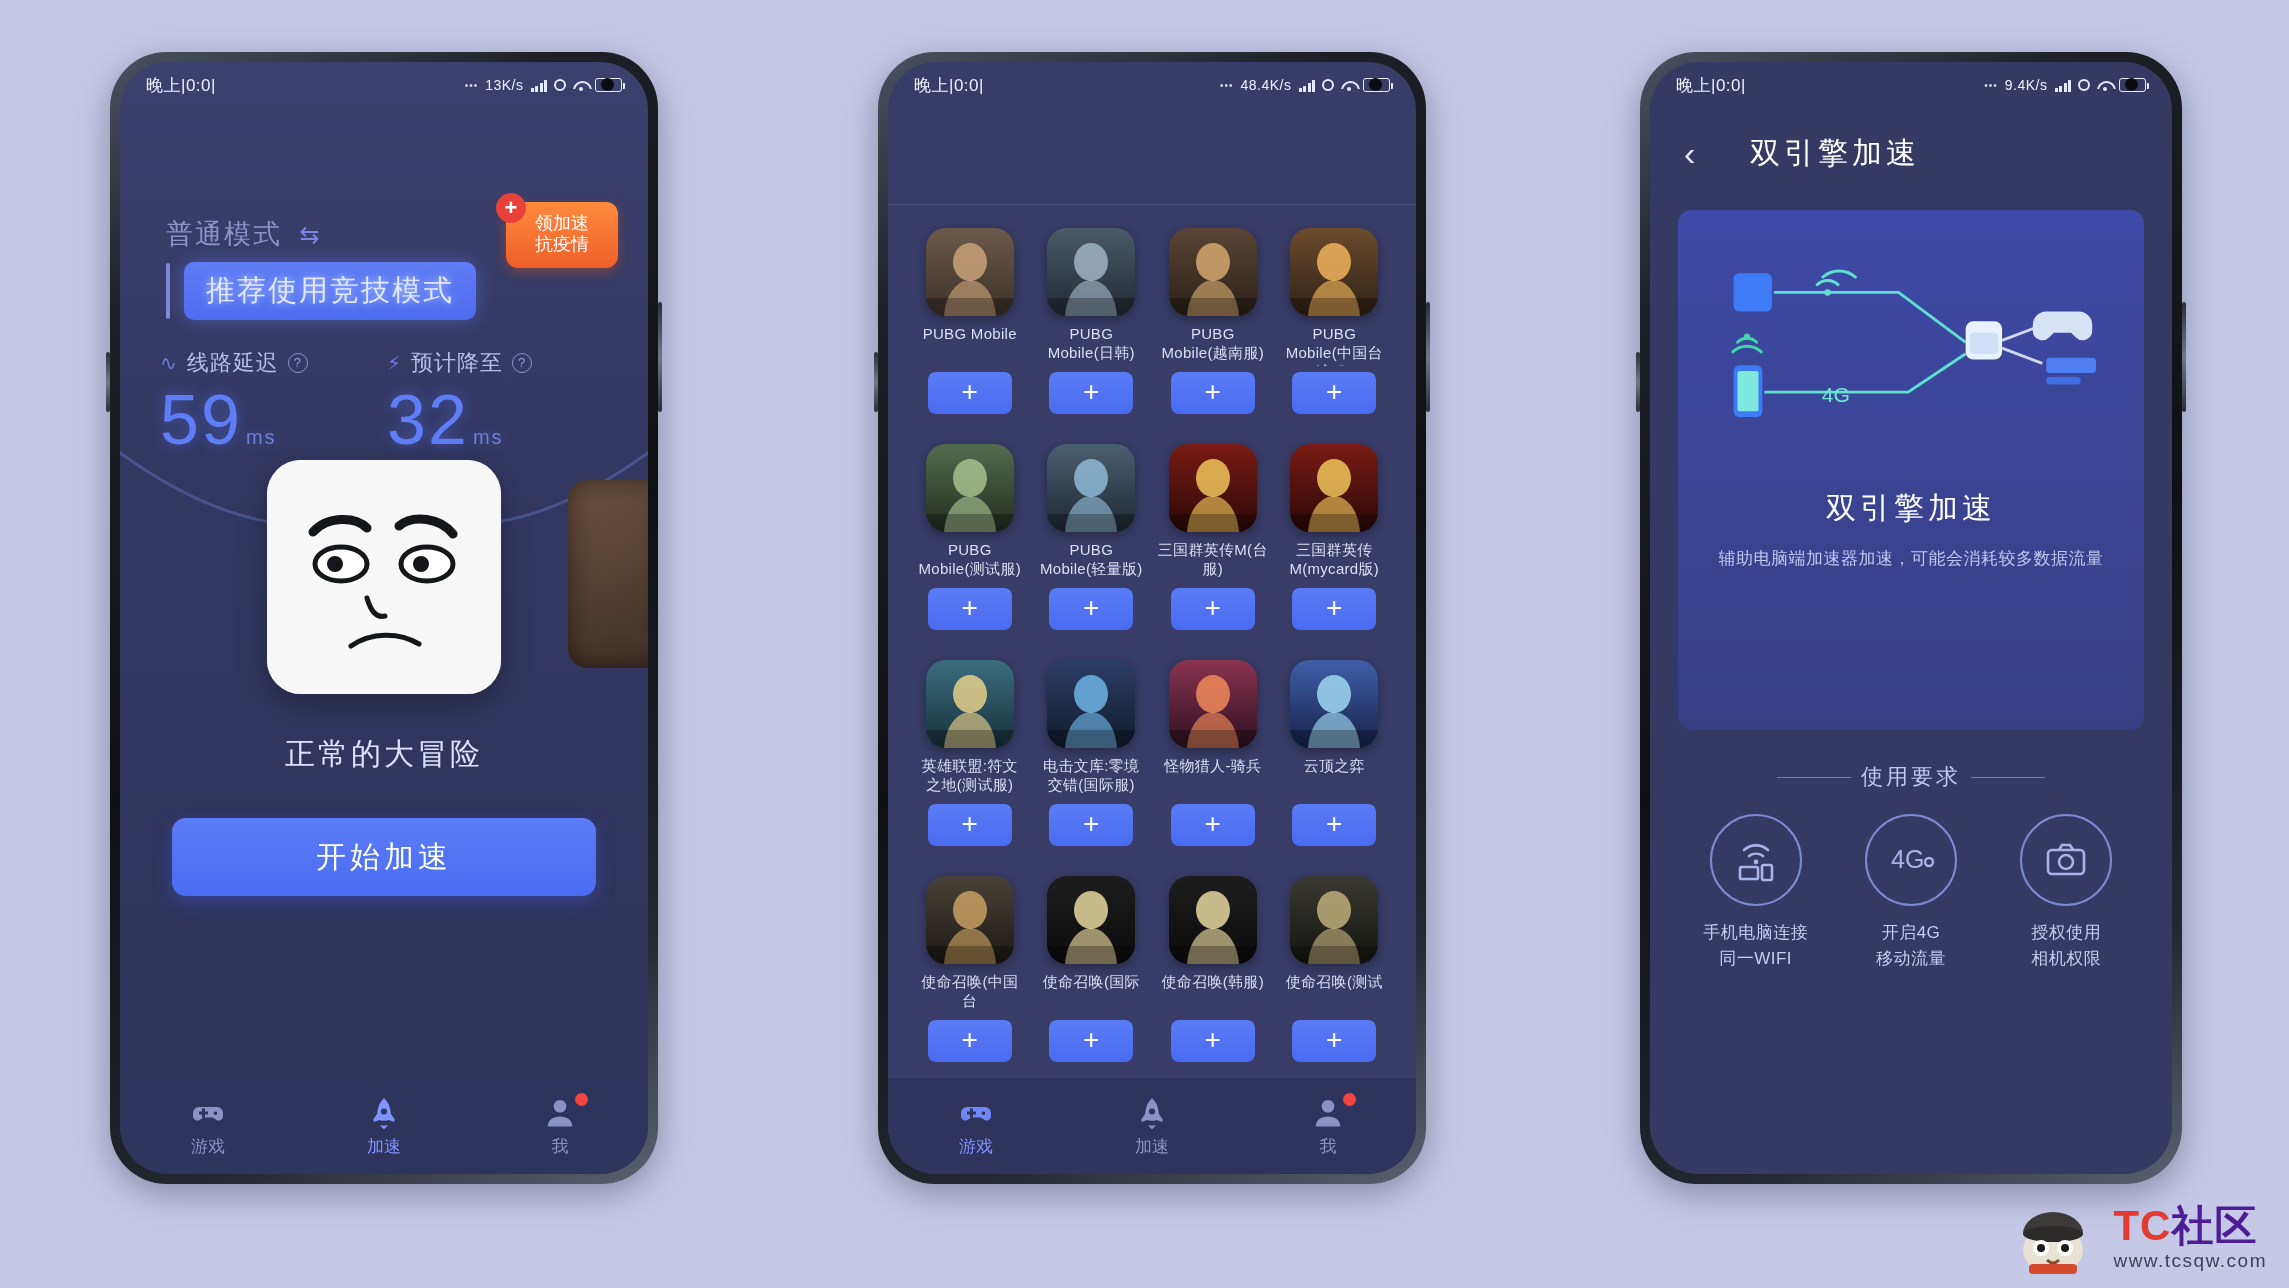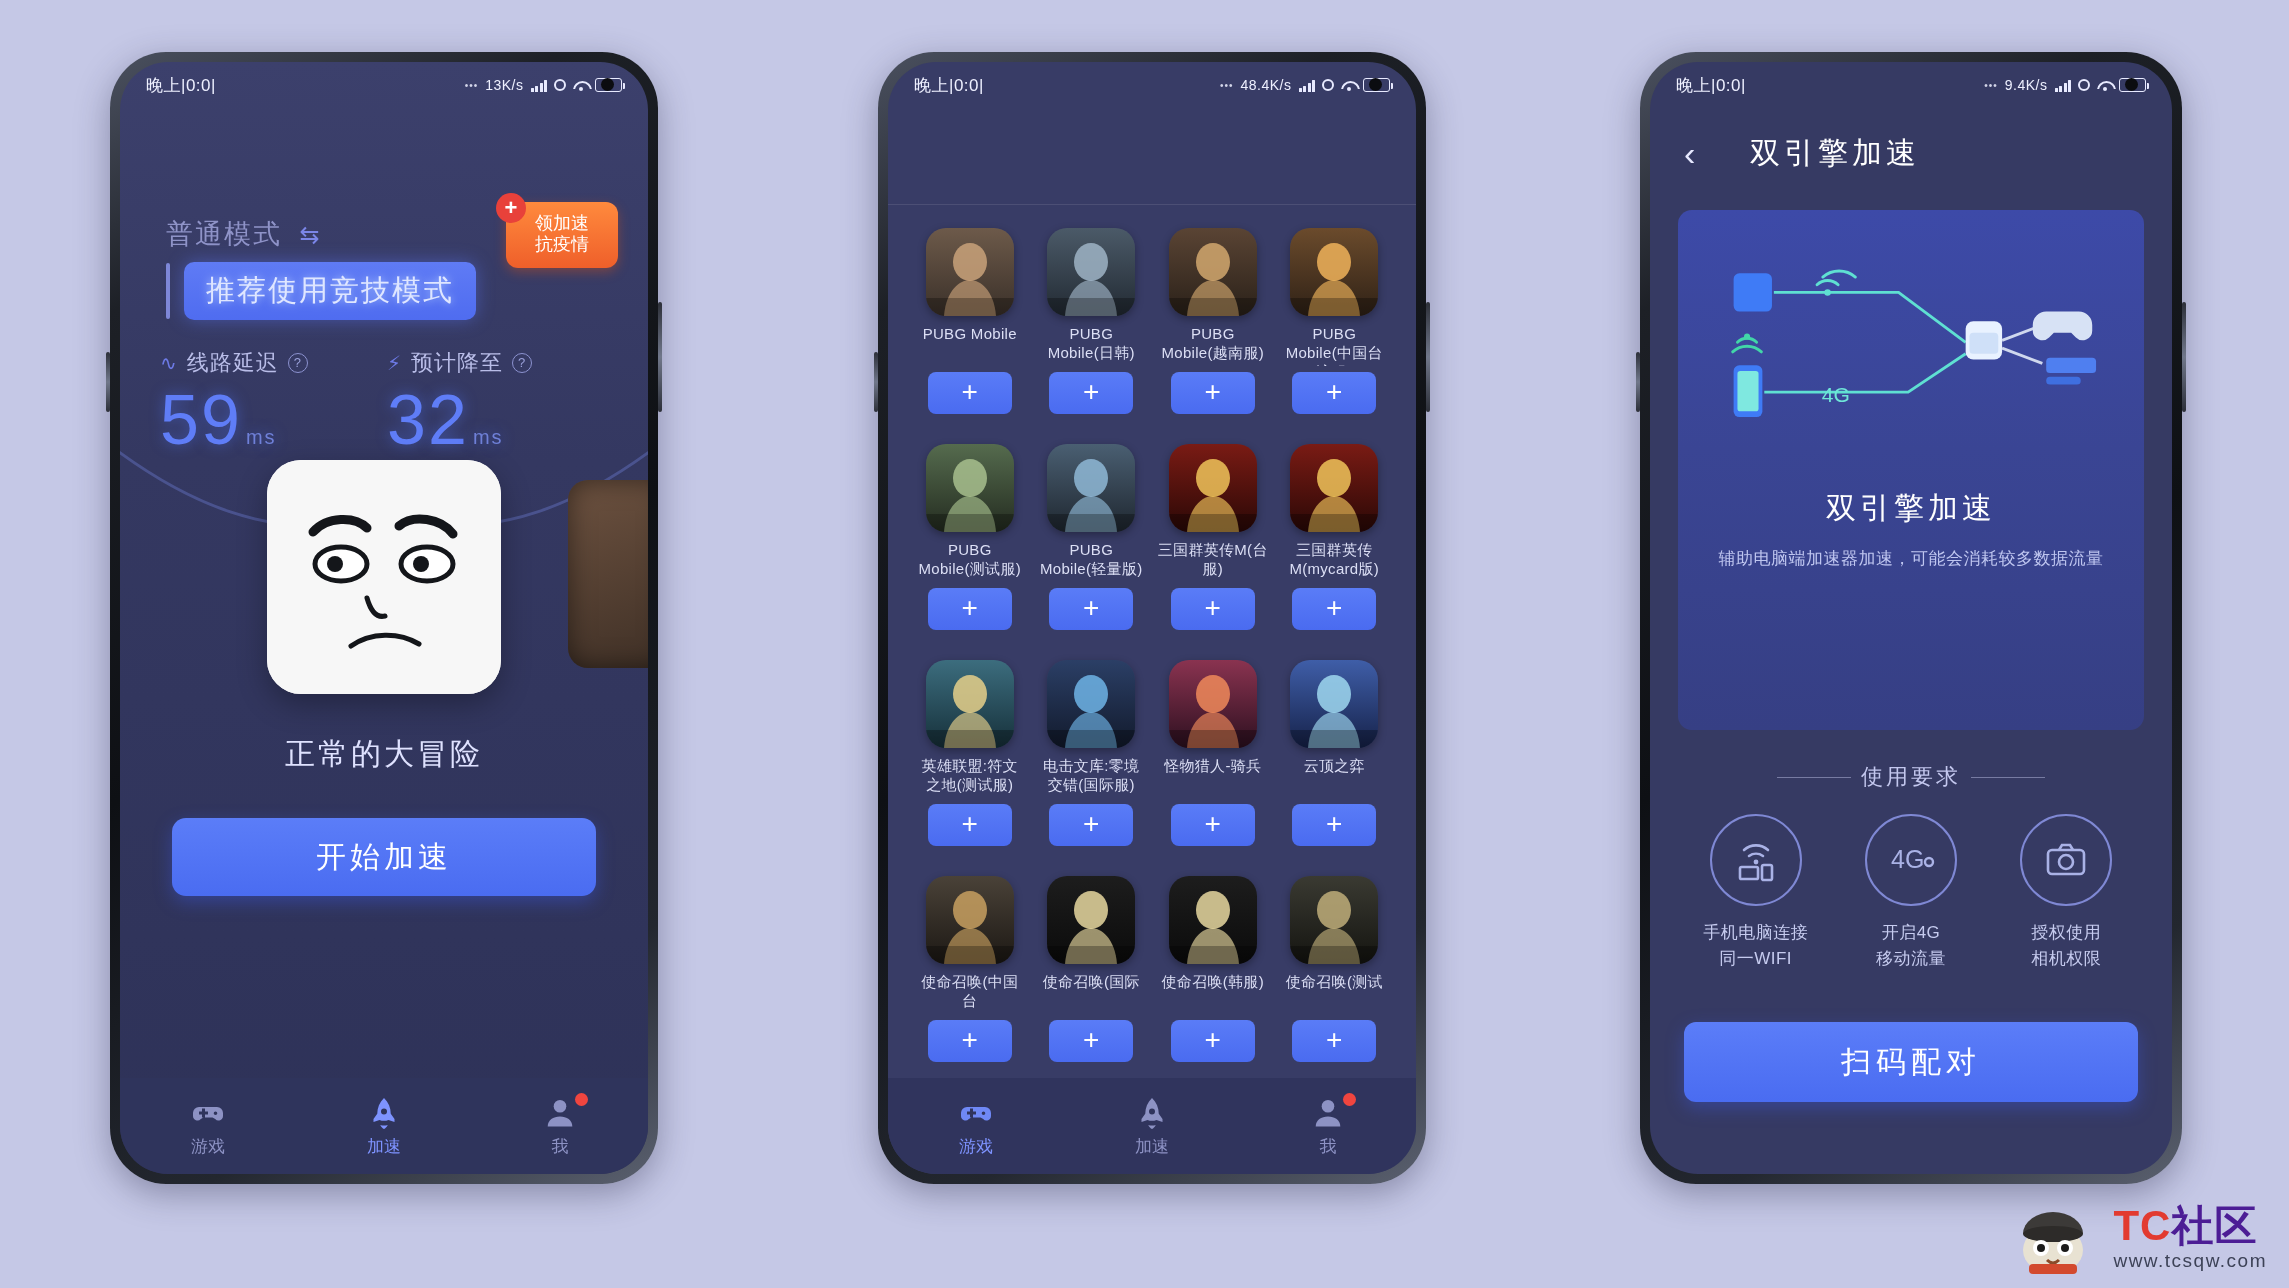--- a/index.html
+++ b/index.html
@@ -750,21 +750,20 @@
                 <circle cx="26" cy="28" r="7"></circle>
             </svg>
           </div>
           <div class="rtxt">
               <div>授权使用</div>
               <div>相机权限</div>
             </div>
         </div>
       </div>
 
-      <div class="p3-cta">扫码配对</div>
     </div>
   </div>
 
   <div class="wm">
     <div class="wm-mascot">
       <svg viewBox="0 0 96 78">
         <ellipse cx="46" cy="52" rx="30" ry="24" fill="#e8e2d2"></ellipse>
         <path d="M16 36 a30 22 0 0 1 60 0z" fill="#3c3a38"></path>
         <ellipse cx="46" cy="36" rx="30" ry="8" fill="#2d2b29"></ellipse>
         <circle cx="34" cy="50" r="8" fill="#fff"></circle>

